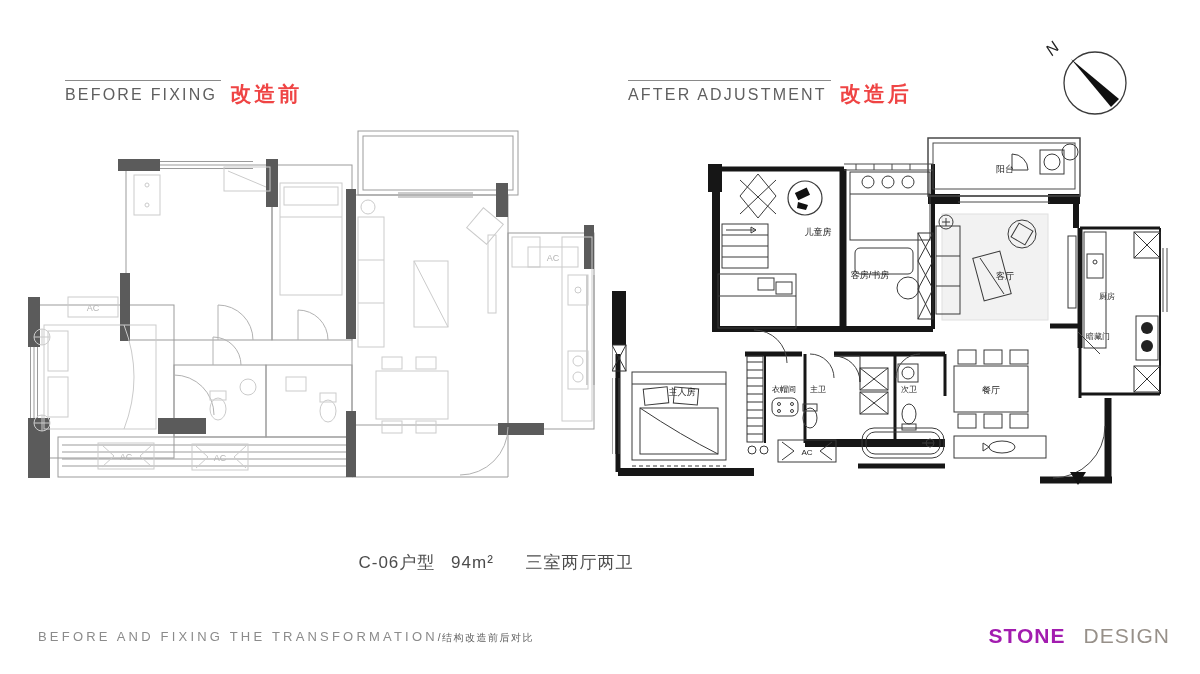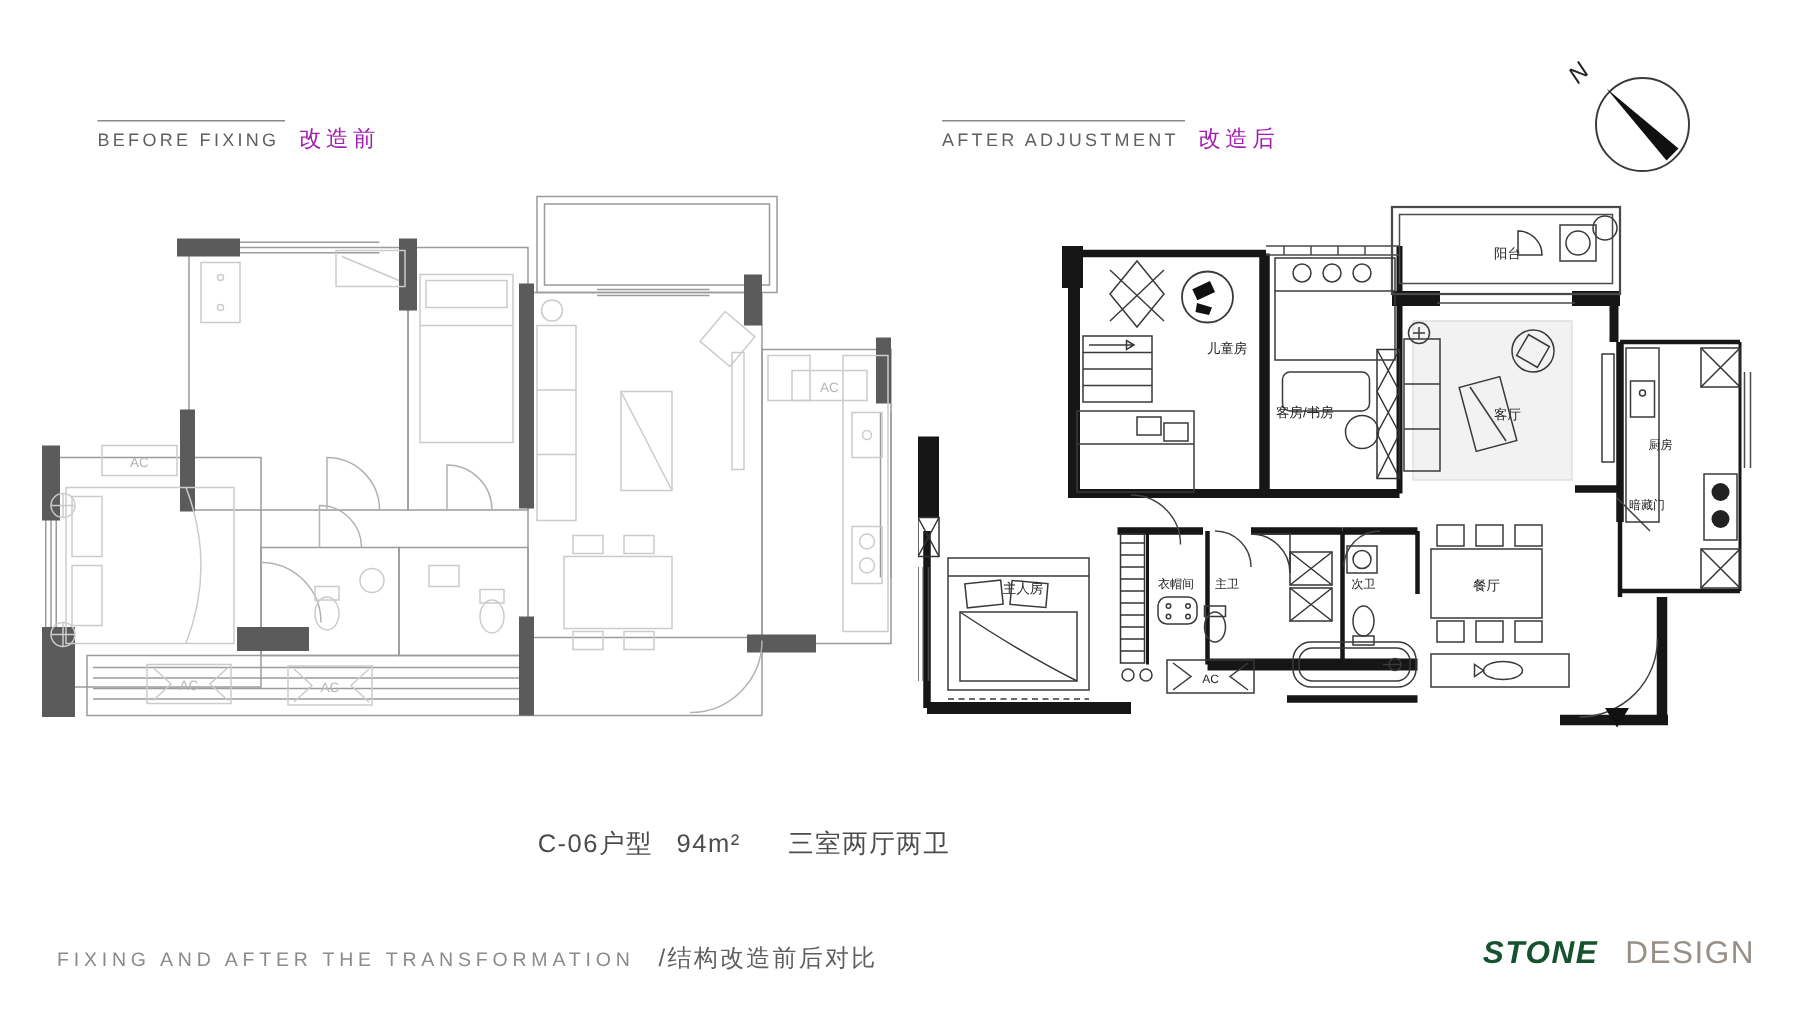--- a/index.html
+++ b/index.html
@@ -1,42 +1,42 @@
 <!DOCTYPE html>
 <html><head>
 <meta charset="utf-8">
 <style>
   html,body{margin:0;padding:0;}
   body{width:1200px;height:674px;background:#ffffff;position:relative;overflow:hidden;
        font-family:"Liberation Sans",sans-serif;}
   .stage{position:absolute;inset:0;background:#fff;}
   
   .plan-tag{position:absolute;display:flex;align-items:flex-end;gap:9px;}
-  .tag-en{font-size:12px;letter-spacing:2.2px;color:#5f5f5f;border-top:1.5px solid #8a8a8a;
+  .tag-en{font-size:16px;letter-spacing:2.2px;color:#5f5f5f;border-top:1.5px solid #8a8a8a;
           padding-top:5px;padding-right:4px;white-space:nowrap;}
-  .tag-zh{font-size:15px;color:#a21caf;font-weight:400;line-height:1;letter-spacing:3px;white-space:nowrap;}
+  .tag-zh{font-size:21px;color:#ef4444;font-weight:700;line-height:1;letter-spacing:3px;white-space:nowrap;}
   .tag-before{left:65px;top:80px;}
   .tag-after{left:628px;top:80px;}
   
   .compass{position:absolute;left:1038px;top:28px;}
   
   .plan-before{position:absolute;left:28px;top:125px;}
   .plan-after{position:absolute;left:612px;top:136px;}
   svg text{font-family:"Liberation Sans",sans-serif;}
   
   .caption{position:absolute;left:0;top:551px;width:992px;text-align:center;
            font-size:17px;color:#4c4c4c;letter-spacing:1px;}
   .caption .unit{margin-right:10px;}
   .caption .area{margin-right:26px;}
   
   .footer-title{position:absolute;left:38px;top:629px;font-size:13px;color:#8b8b8b;
                 letter-spacing:3.2px;white-space:nowrap;}
-  .footer-title .zh{color:#5f5f5f;letter-spacing:1.5px;margin-left:16px;font-size:16px;}
+  .footer-title .zh{color:#5f5f5f;letter-spacing:1.5px;margin-left:0;font-size:10px;}
   .logo{position:absolute;right:30px;top:623px;font-size:21px;line-height:1.2;white-space:nowrap;}
-  .logo .p1{color:#14532d;font-weight:800;letter-spacing:1px;font-style:italic;}
+  .logo .p1{color:#a21caf;font-weight:800;letter-spacing:1px;}
   .logo .p2{color:#979089;font-weight:500;letter-spacing:1px;margin-left:18px;}
 </style>
 </head>
 <body>
 
 <div class="stage">
 
   <div class="plan-tag tag-before">
     <span class="tag-en">BEFORE FIXING</span>
     <span class="tag-zh">改造前</span>
@@ -360,19 +360,19 @@
     </g>
   </svg>
 
   <div class="caption">
     <span class="unit">C-06户型</span>
     <span class="area">94m²</span>
     <span class="rooms">三室两厅两卫</span>
   </div>
 
   <div class="footer-title">
-    <span>FIXING AND AFTER THE TRANSFORMATION</span><span class="zh">/结构改造前后对比</span>
+    <span>BEFORE AND FIXING THE TRANSFORMATION</span><span class="zh">/结构改造前后对比</span>
   </div>
   <div class="logo">
     <span class="p1">STONE</span><span class="p2">DESIGN</span>
   </div>
 
 </div>
 
 </body></html>

